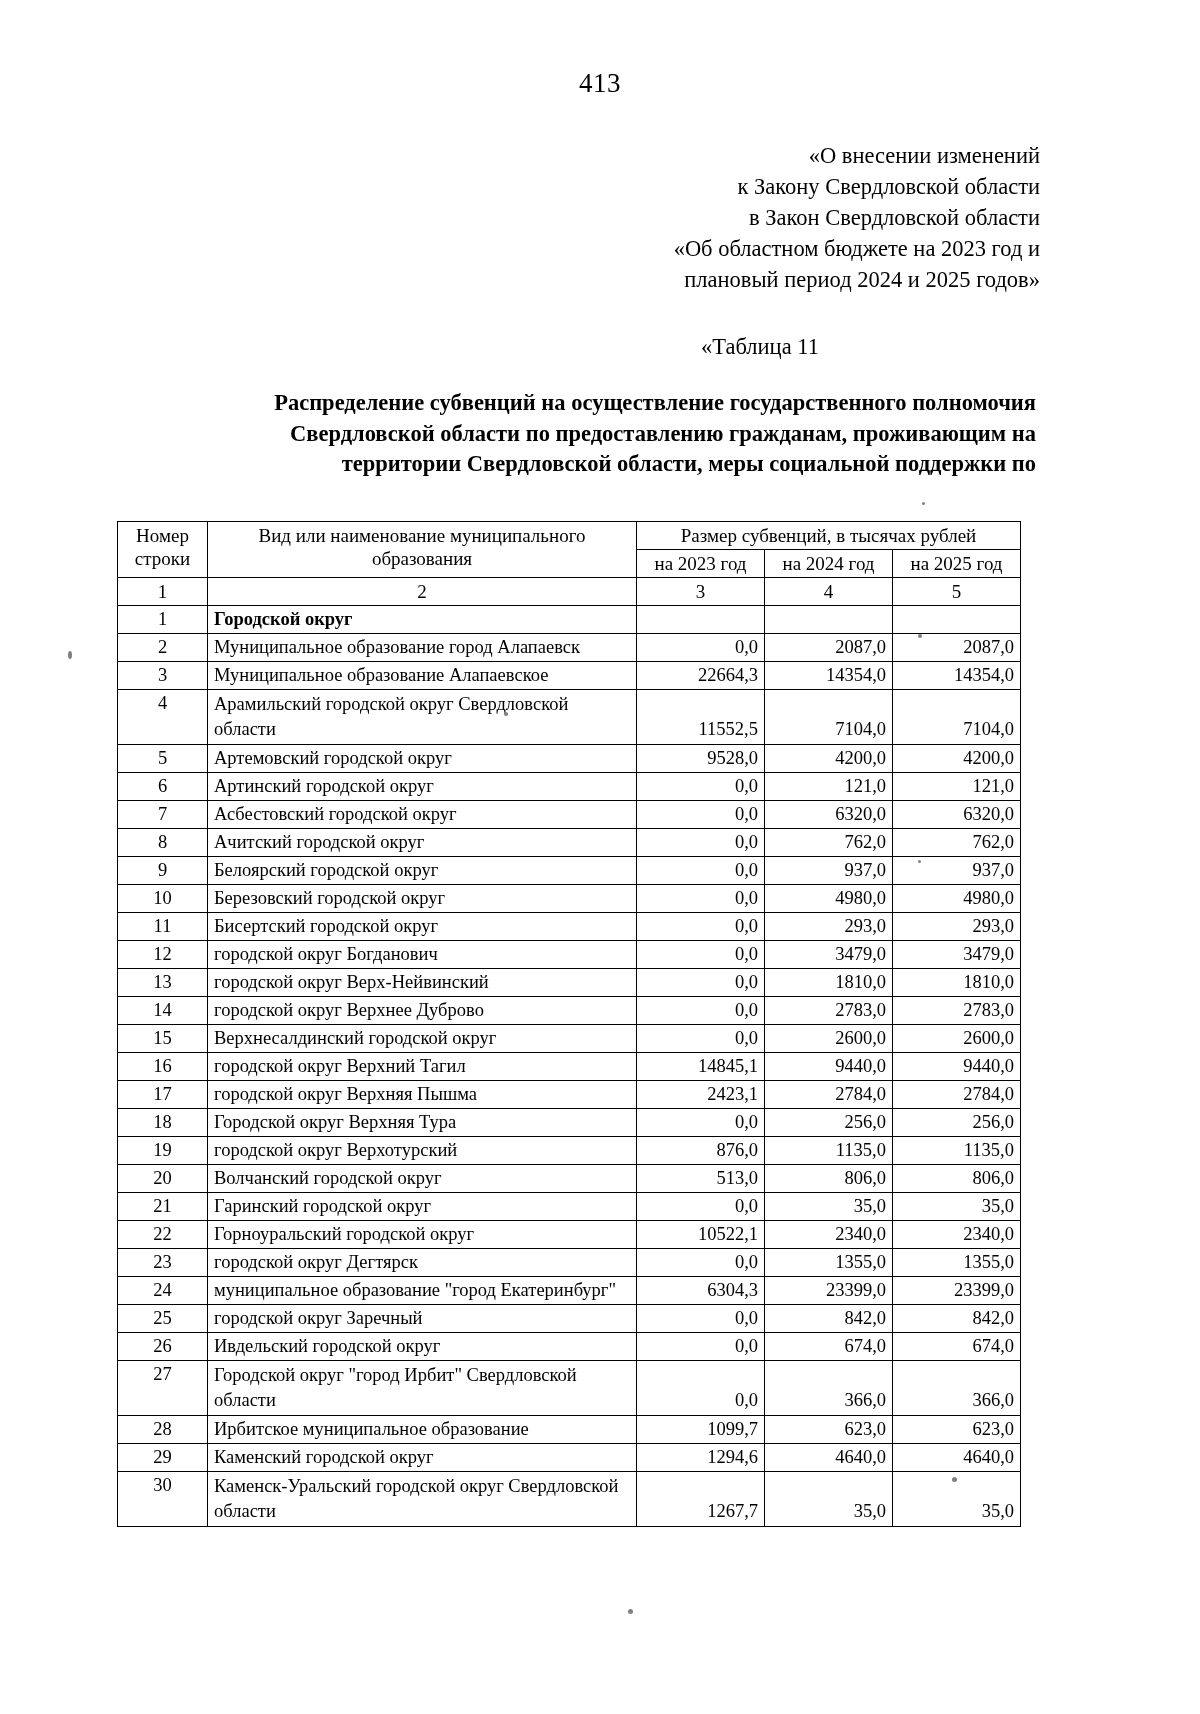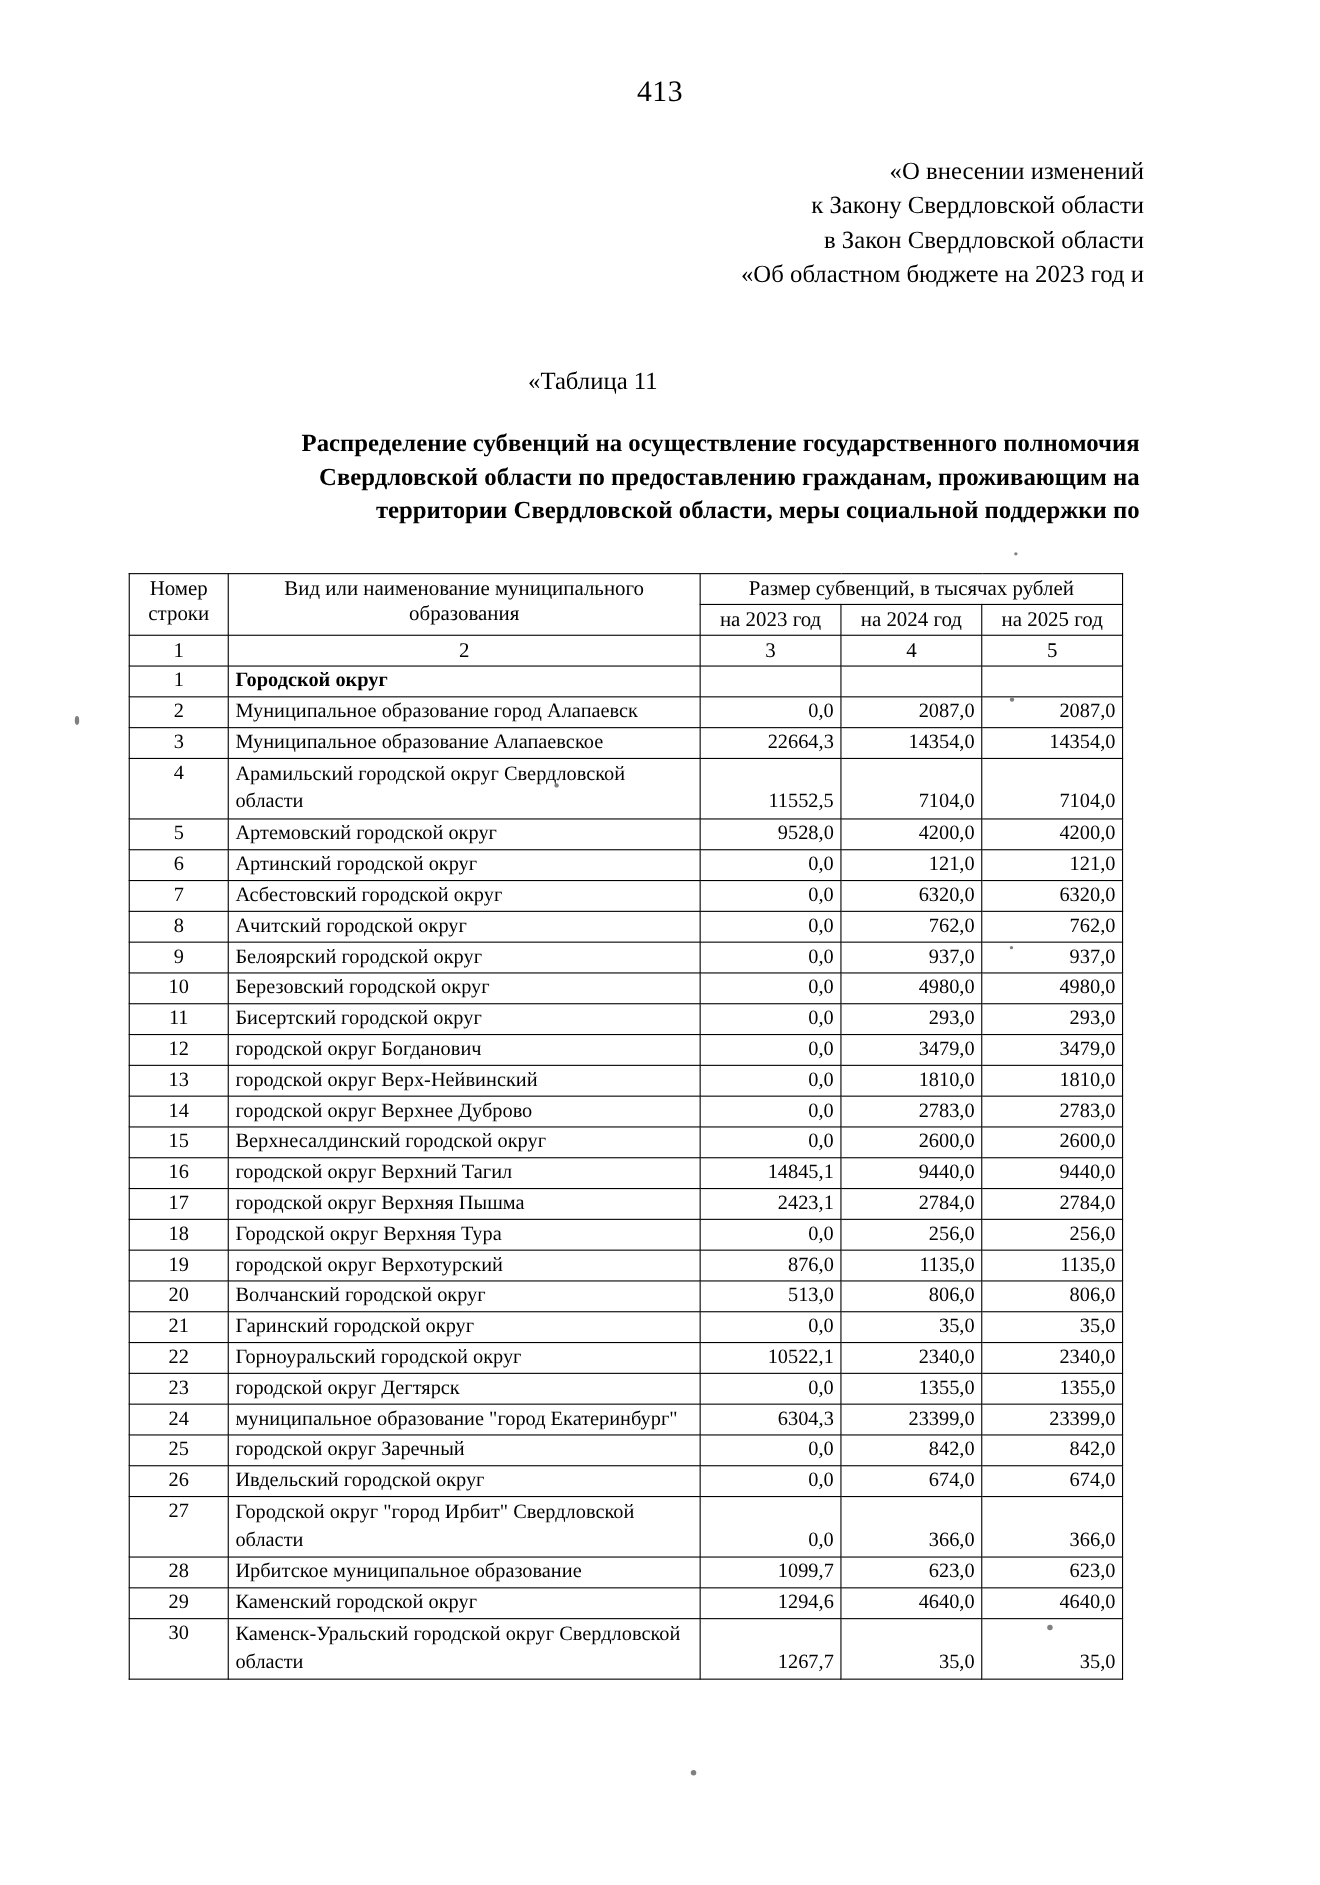--- a/index.html
+++ b/index.html
@@ -45,21 +45,21 @@
     font-size: 22.5px;
     line-height: 31px;
   }
   .approval-block div { white-space: nowrap; }
 
   .table-caption-ref {
     position: absolute;
     top: 334px;
     right: 160px;
     width: 560px;
-    text-align: left;
+    text-align: center;
     font-size: 22.5px;
   }
 
   
   .doc-title {
     position: absolute;
     top: 388px;
     left: 196px;
     width: 840px;
     text-align: right;
@@ -154,20 +154,21 @@
 
 <div class="page">
 
   <div class="page-number">413</div>
 
   <div class="approval-block">
     <div>«О внесении изменений</div>
     <div>к Закону Свердловской области</div>
     <div>в Закон Свердловской области</div>
     <div>«Об областном бюджете на 2023 год и</div>
+    <div>плановый период 2024 и 2025 годов»</div>
   </div>
 
   <div class="table-caption-ref">«Таблица 11</div>
 
   <div class="doc-title">
     <div>Распределение субвенций на осуществление государственного полномочия</div>
     <div>Свердловской области по предоставлению гражданам, проживающим на</div>
     <div>территории Свердловской области, меры социальной поддержки по</div>
   </div>
 

